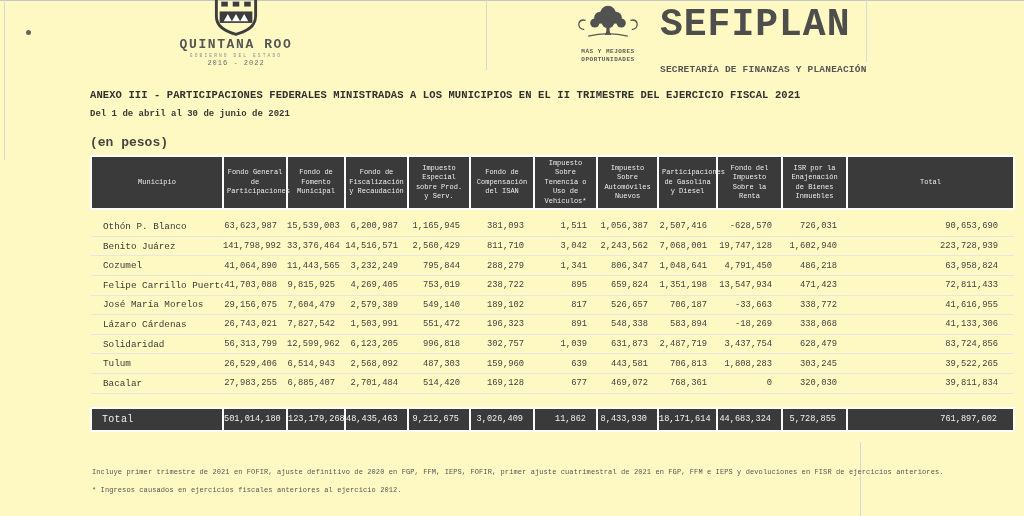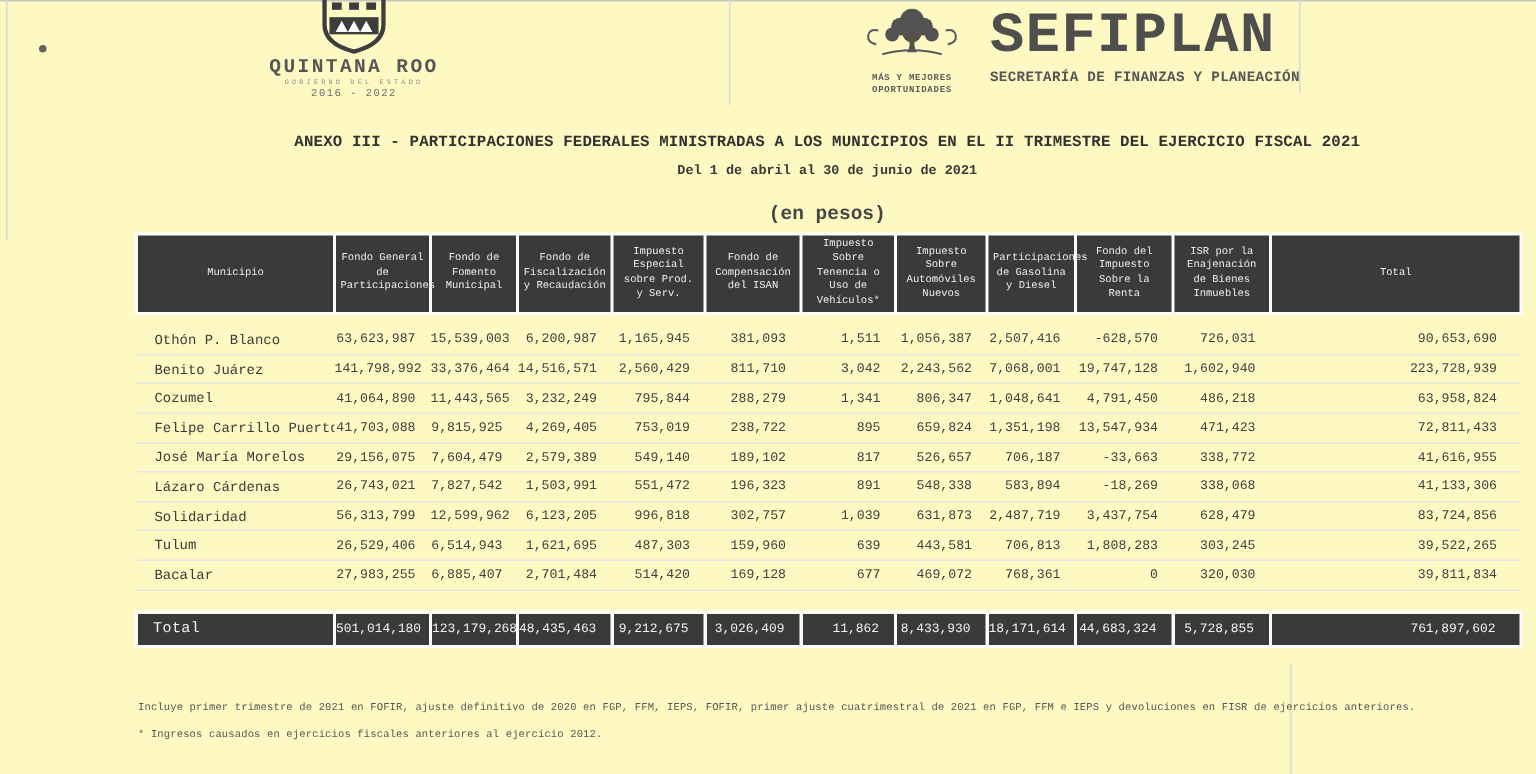--- a/index.html
+++ b/index.html
@@ -17,24 +17,24 @@
   .qroo-logo .shield{display:block;margin:0 auto;}
   .qroo-name{font-size:13px;letter-spacing:1.6px;color:#565656;font-weight:600;margin-top:1px;}
   .qroo-sub{font-size:4.6px;letter-spacing:2.1px;color:#8f8f8d;margin-top:1px;}
   .qroo-years{font-size:7px;letter-spacing:1px;color:#6d6d6b;margin-top:1px;}
 
   .tree-logo{position:absolute;left:556px;top:3px;width:104px;text-align:center;}
   .tree-motto{font-size:6px;font-weight:700;letter-spacing:.5px;color:#5c5c5a;line-height:1.25;}
 
   .agency{position:absolute;left:660px;top:6px;width:292px;text-align:left;}
   .agency-acronym{font-size:38px;font-weight:700;letter-spacing:1px;color:#4e4e4c;line-height:1;}
-  .agency-name{font-size:9.5px;font-weight:700;letter-spacing:.2px;color:#565654;margin-top:2px;}
+  .agency-name{font-size:9.5px;font-weight:700;letter-spacing:.2px;color:#565654;margin-top:20px;}
 
   
-  .doc-titles{position:absolute;left:90px;top:89px;width:923px;text-align:center;}
+  .doc-titles{position:absolute;left:90px;top:89px;width:923px;}
   .doc-title{font-size:10.5px;font-weight:700;color:#323230;letter-spacing:.1px;}
   .doc-period{font-size:9px;font-weight:700;color:#3a3a38;margin-top:8px;}
   .doc-units{font-size:13px;font-weight:700;color:#454543;margin-top:16px;}
 
   
   table.fed{position:absolute;left:90px;top:155px;width:923px;border-collapse:collapse;table-layout:fixed;}
   table.fed th{
     background:#3a3a3a;color:#ececec;font-weight:400;
     font-size:7px;line-height:1.35;text-align:center;vertical-align:middle;
     height:46px;padding:2px 3px;border:2px solid #fcfcfb;
@@ -243,21 +243,21 @@
           <td>631,873</td>
           <td>2,487,719</td>
           <td>3,437,754</td>
           <td>628,479</td>
           <td class="last-col">83,724,856</td>
         </tr>
         <tr>
           <td class="muni">Tulum</td>
           <td>26,529,406</td>
           <td>6,514,943</td>
-          <td>1,621,695</td>
+          <td>2,568,092</td>
           <td>487,303</td>
           <td>159,960</td>
           <td>639</td>
           <td>443,581</td>
           <td>706,813</td>
           <td>1,808,283</td>
           <td>303,245</td>
           <td class="last-col">39,522,265</td>
         </tr>
         <tr>

